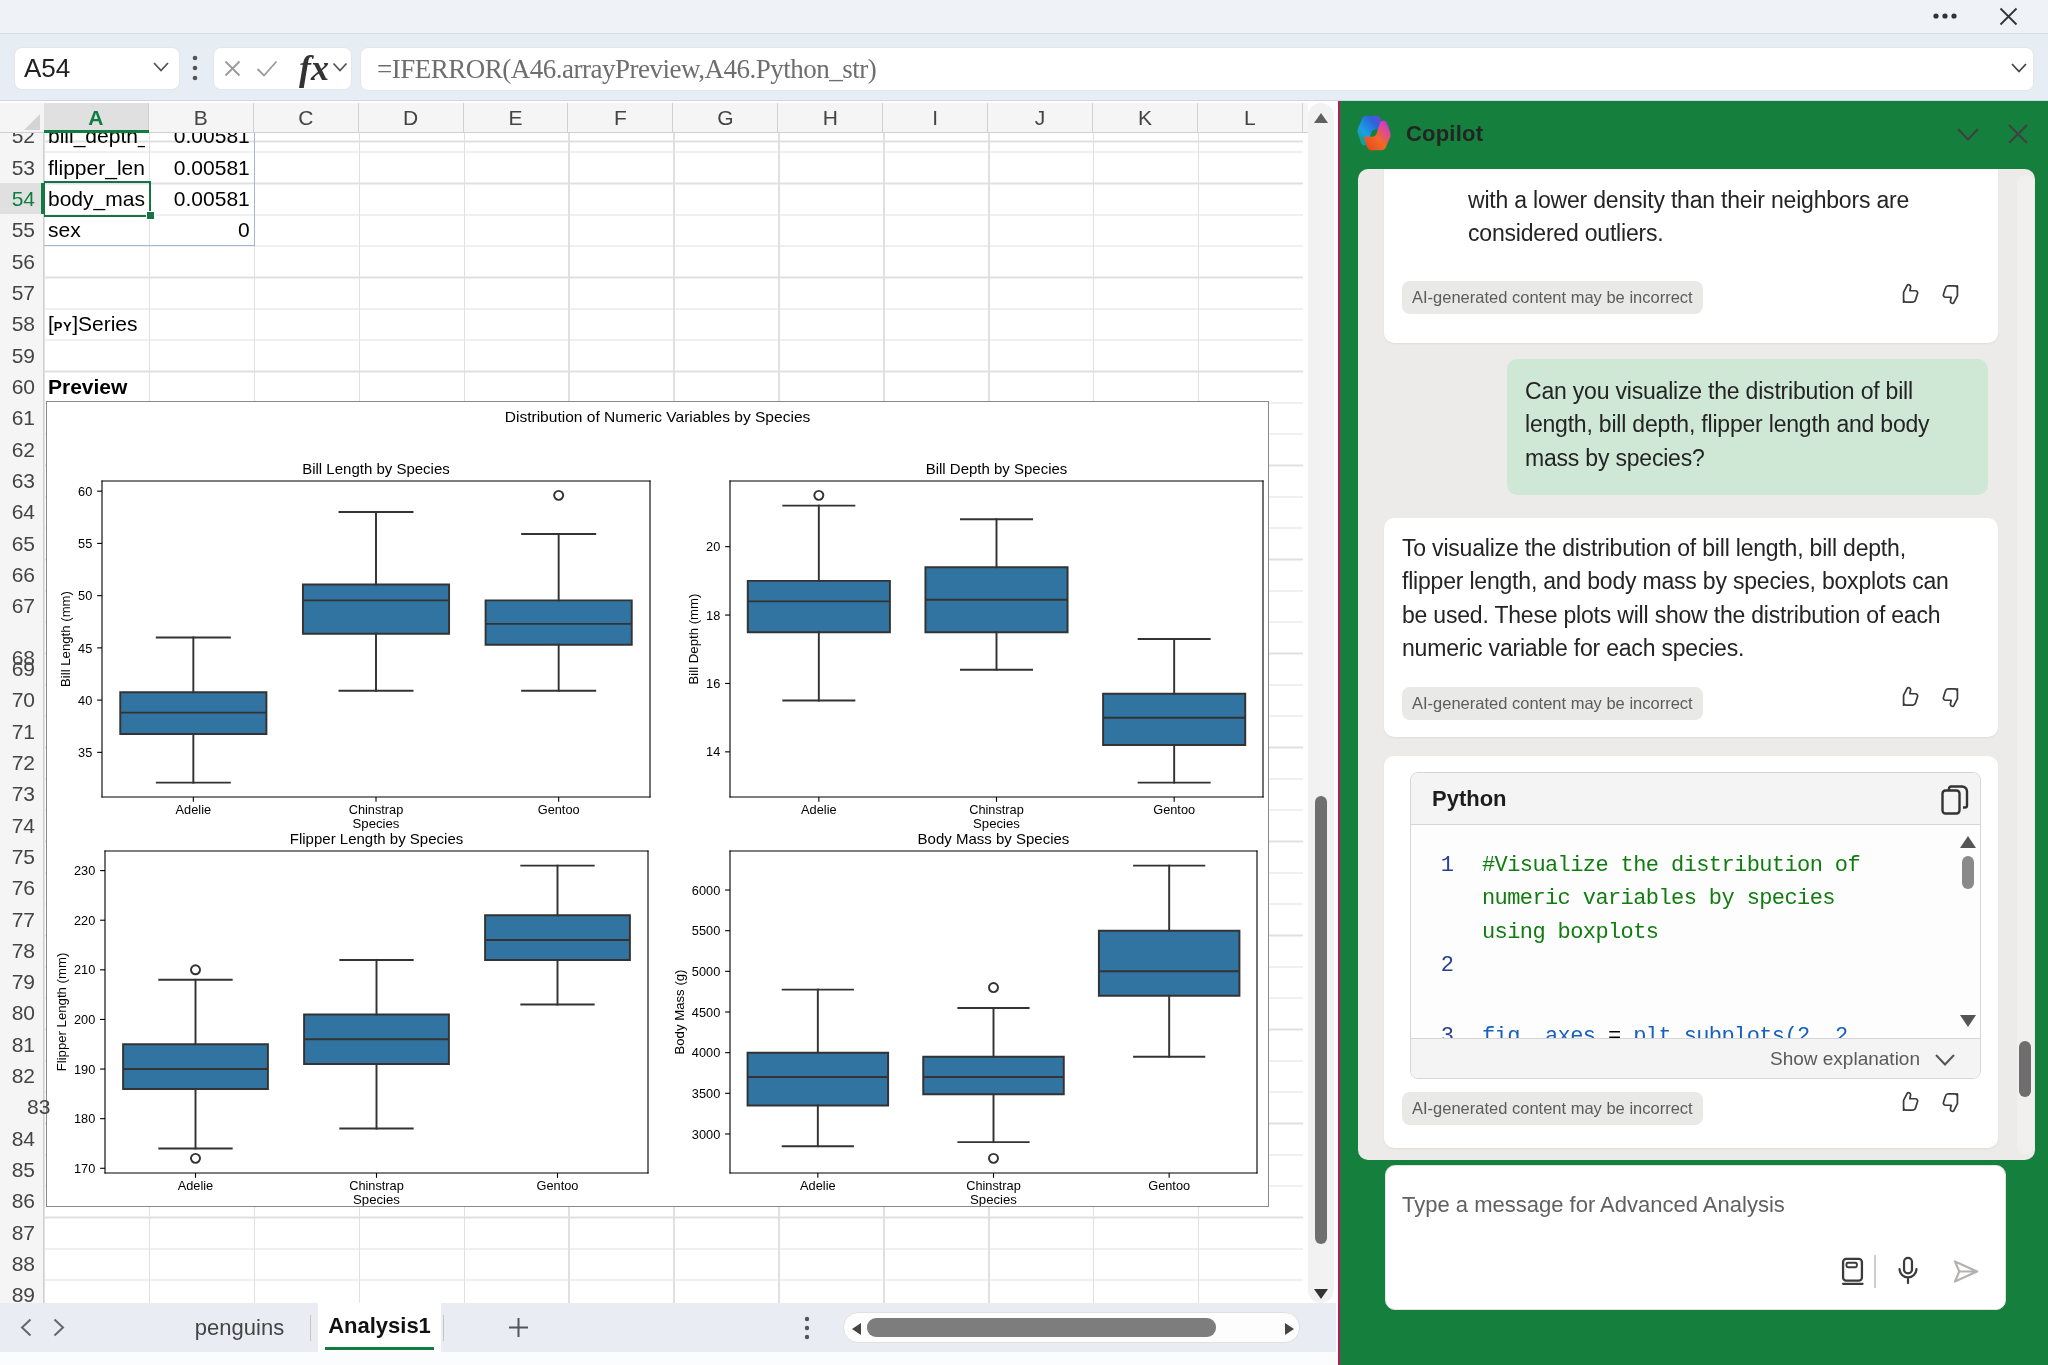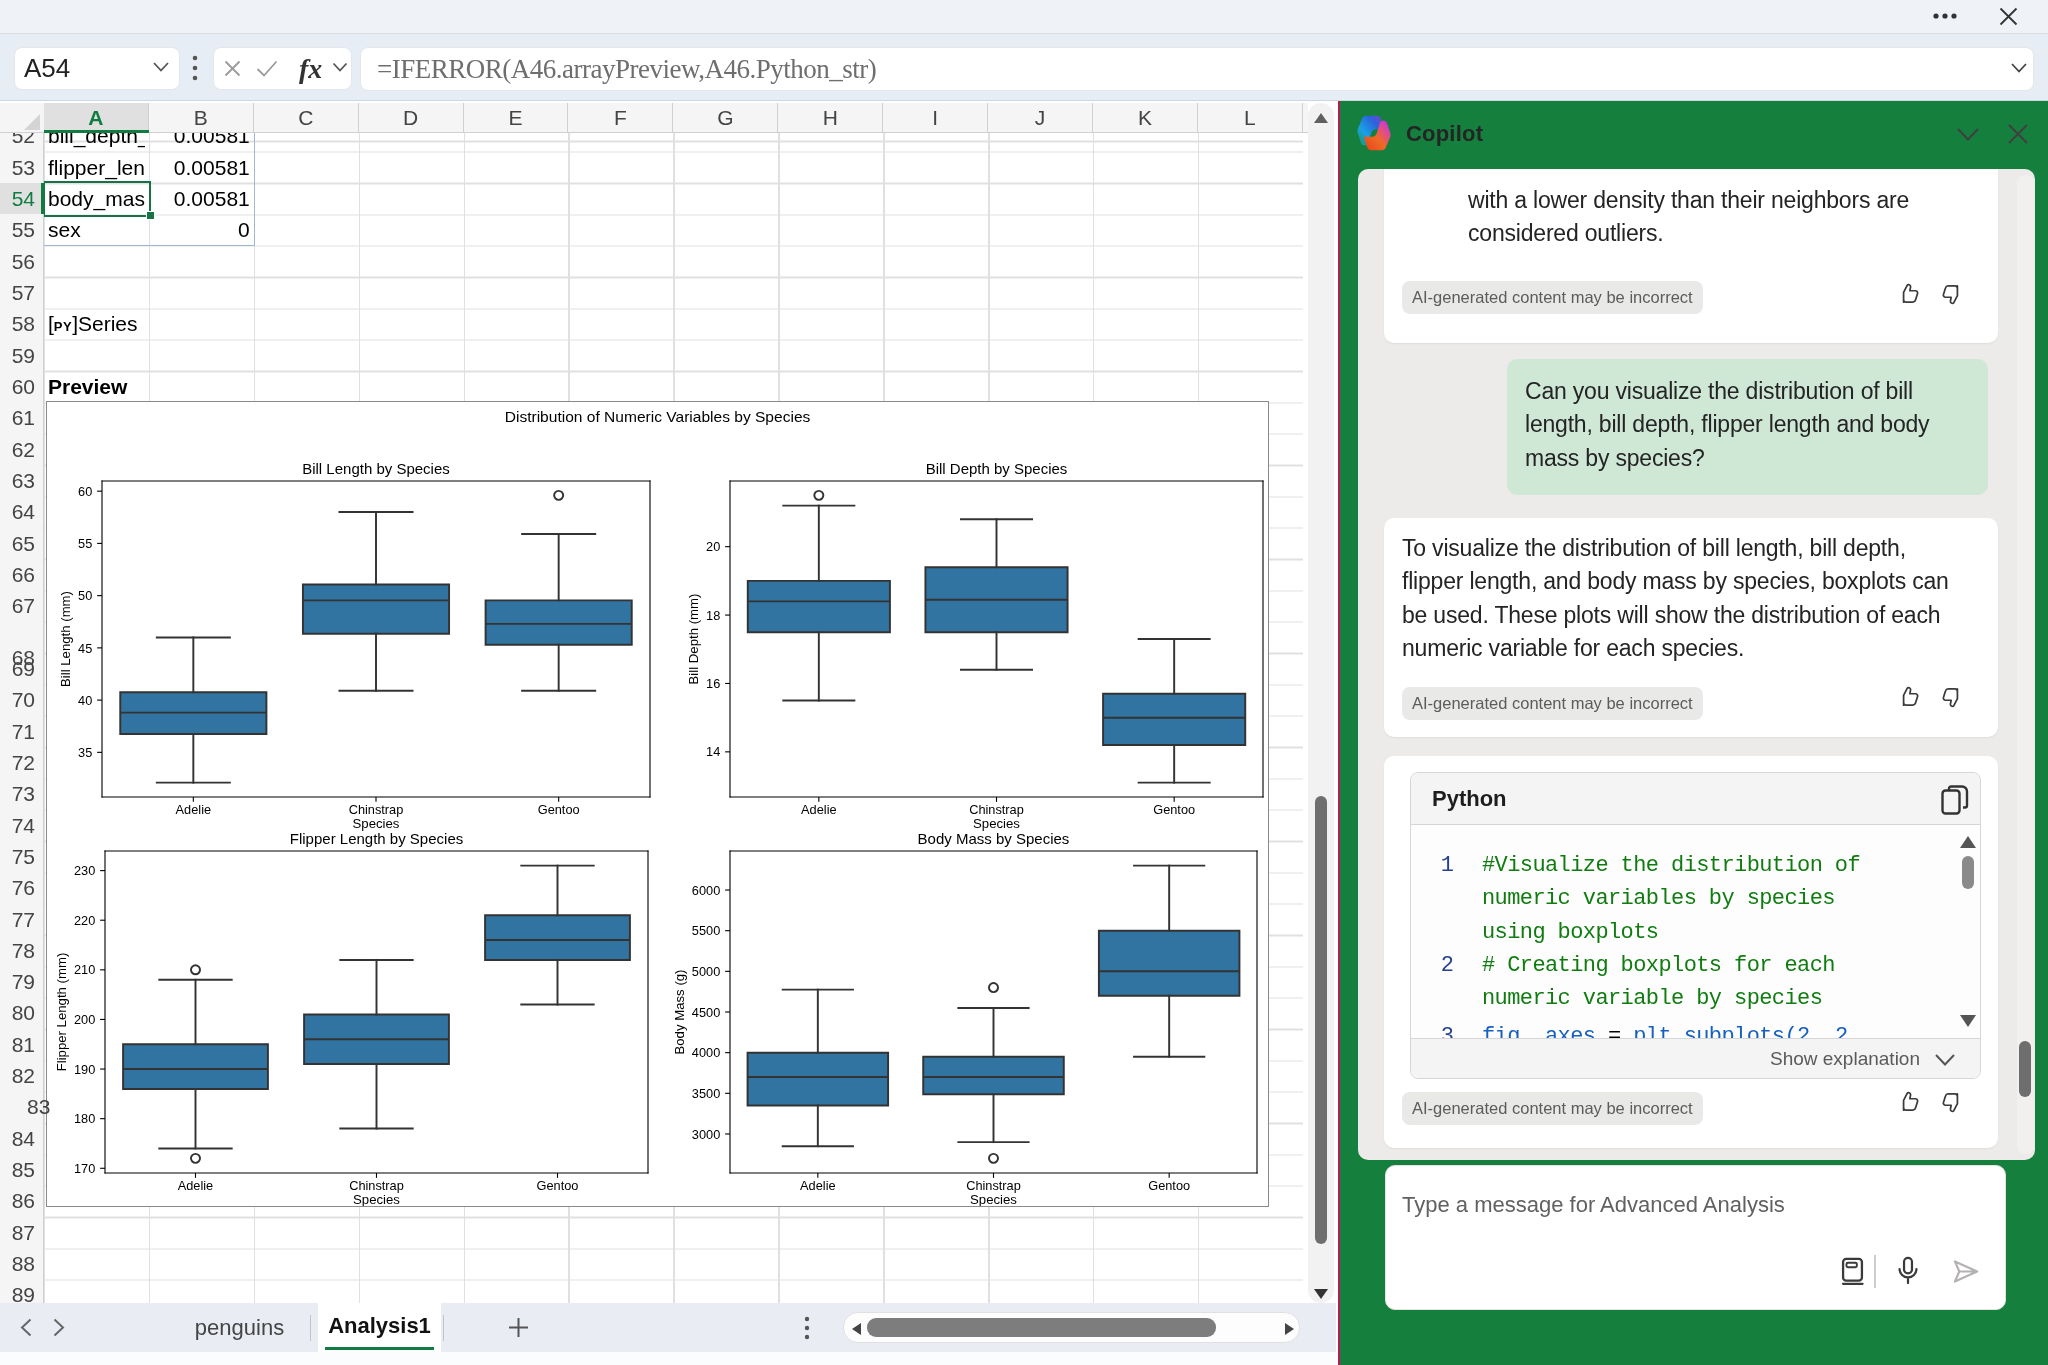--- a/index.html
+++ b/index.html
@@ -85,21 +85,21 @@
         <circle cx="3" cy="14" r="2.3" fill="#555"></circle>
         <circle cx="3" cy="24" r="2.3" fill="#555"></circle>
       </svg>
     <div class="wbox" id="btnbox"></div>
     <svg class="abs ic" style="left:224px;top:26px" width="17" height="17" viewBox="0 0 17 17">
         <path d="M1.5 1.5 L15.5 15.5 M15.5 1.5 L1.5 15.5" stroke="#9a9a9a" stroke-width="1.8" fill="none"></path>
       </svg>
     <svg class="abs ic" style="left:256px;top:26px" width="22" height="17" viewBox="0 0 22 17">
         <path d="M1.5 9 L8 15.5 L20.5 1.5" stroke="#9a9a9a" stroke-width="1.8" fill="none"></path>
       </svg>
-    <div class="abs" style="left:299px;top:13px;height:43px;line-height:43px;font-family:'Liberation Serif',serif;font-style:italic;font-weight:bold;font-size:28px;color:#333">fx</div>
+    <div class="abs" style="left:299px;top:13px;height:43px;line-height:43px;font-family:'Liberation Serif',serif;font-style:italic;font-weight:bold;font-size:36px;color:#333">fx</div>
     <svg class="abs ic" style="left:332px;top:28px" width="16" height="11" viewBox="0 0 16 11">
         <path d="M1.5 1.5 L8 8.5 L14.5 1.5" stroke="#555" stroke-width="1.8" fill="none"></path>
       </svg>
     <div class="wbox" id="formulabox"></div>
     <div class="abs" id="formulatext">=IFERROR(A46.arrayPreview,A46.Python_str)</div>
     <svg class="abs ic" style="left:2010px;top:28px" width="18" height="12" viewBox="0 0 18 12">
         <path d="M2 2 L9 9.5 L16 2" stroke="#444" stroke-width="1.8" fill="none"></path>
       </svg>
   </div>
 
@@ -1316,21 +1316,20 @@
               <div class="abs" style="left:21px;top:0;height:52px;line-height:52px;font-size:22px;font-weight:bold;color:#1d1d1d">Python</div>
             <svg class="abs ic" style="left:530px;top:12px" width="28" height="30" viewBox="0 0 28 30">
                 <rect x="1.5" y="5.5" width="17" height="23" rx="3" fill="none" stroke="#333" stroke-width="2.4"></rect>
                 <path d="M8 5.5 V3.5 a2 2 0 0 1 2-2 h11 a5 5 0 0 1 5 5 v14 a2 2 0 0 1-2 2 h-2" fill="none" stroke="#333" stroke-width="2.4"></path>
               </svg>
           </div>
           <div id="codearea">
             <div class="cn" style="top:24px">1</div>
             <div class="cl" style="top:24px">#Visualize the distribution of<br>numeric variables by species<br>using boxplots</div>
             <div class="cn" style="top:124px">2</div>
-            <div class="cl" style="top:124px"># Creating boxplots for each<br>numeric variable by species</div>
             <div class="cn" style="top:195px">3</div>
             <div class="cl" style="top:195px;color:#1560c0">fig, axes <span style="color:#000">=</span> plt.subplots(2, 2,</div>
             <svg class="abs ic" style="left:549px;top:11px" width="16" height="12" viewBox="0 0 16 12">
                 <path d="M8 0 L16 12 L0 12 Z" fill="#555"></path>
               </svg>
             <div class="abs" style="left:551px;top:31px;width:12px;height:33px;background:#8a8a8a;border-radius:6px"></div>
             <svg class="abs ic" style="left:549px;top:190px" width="16" height="12" viewBox="0 0 16 12">
                 <path d="M0 0 L16 0 L8 12 Z" fill="#555"></path>
               </svg>
           </div>

